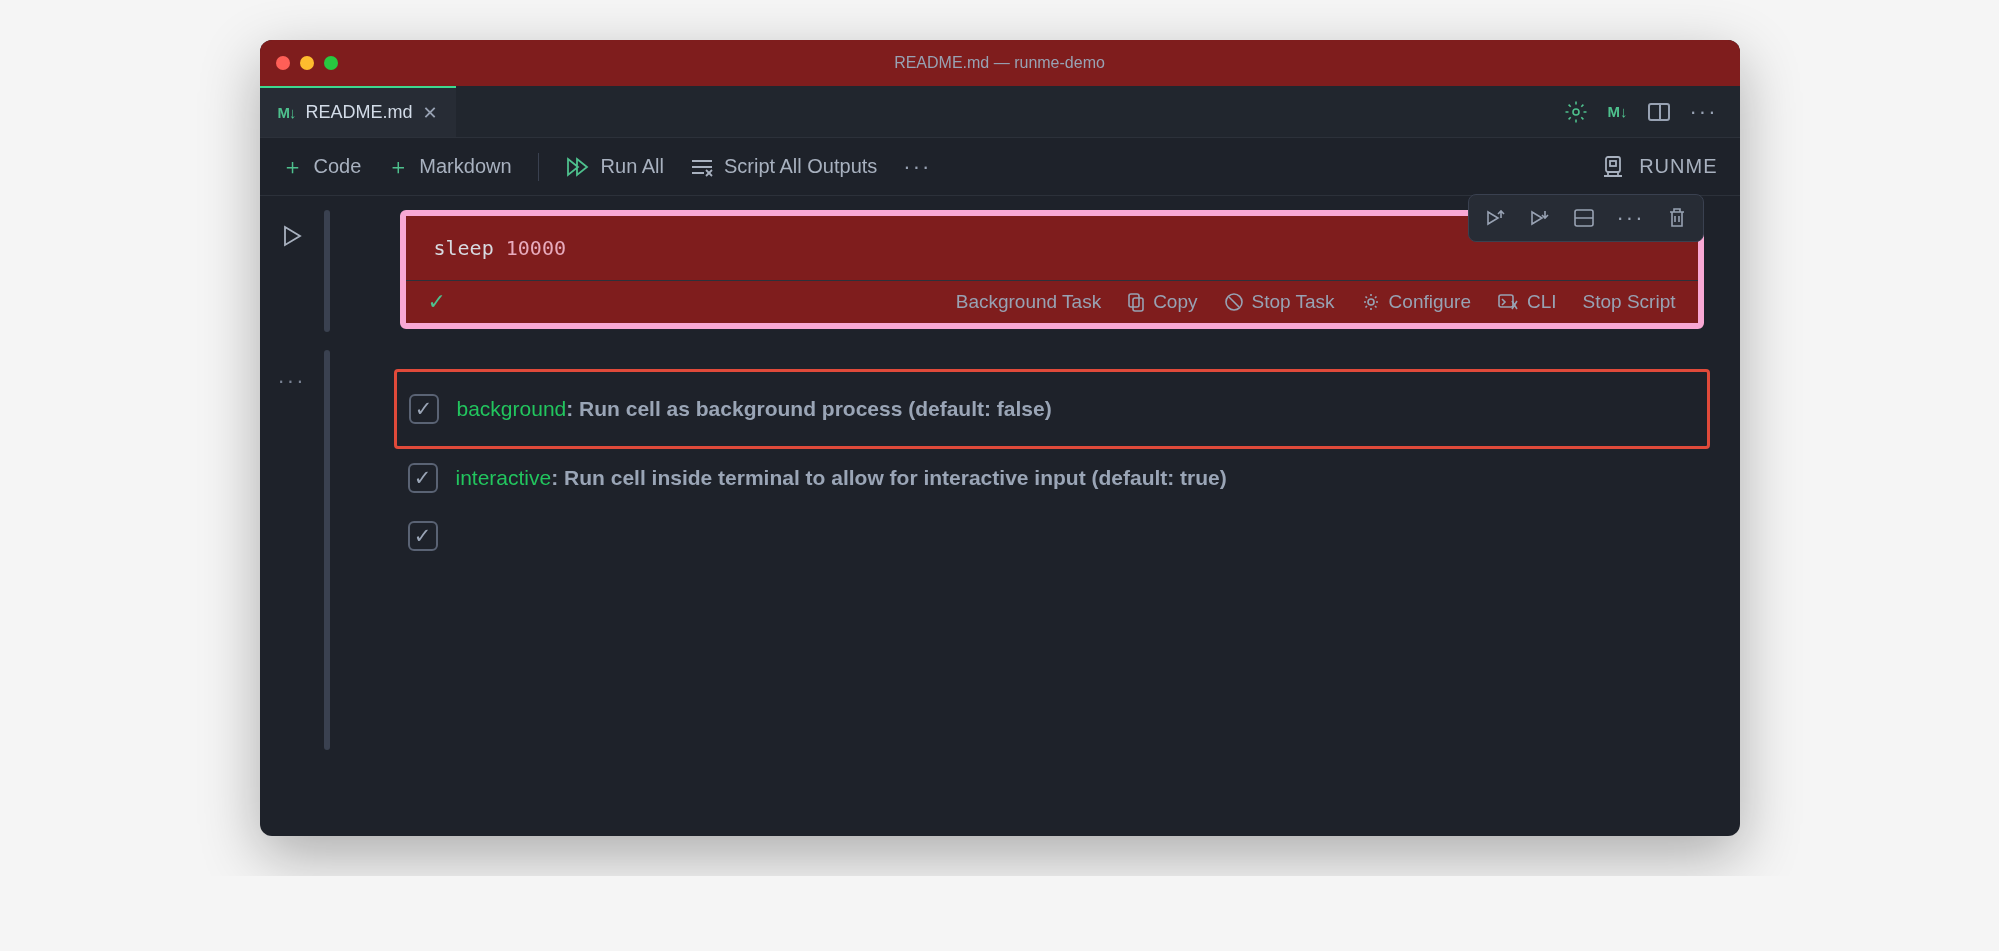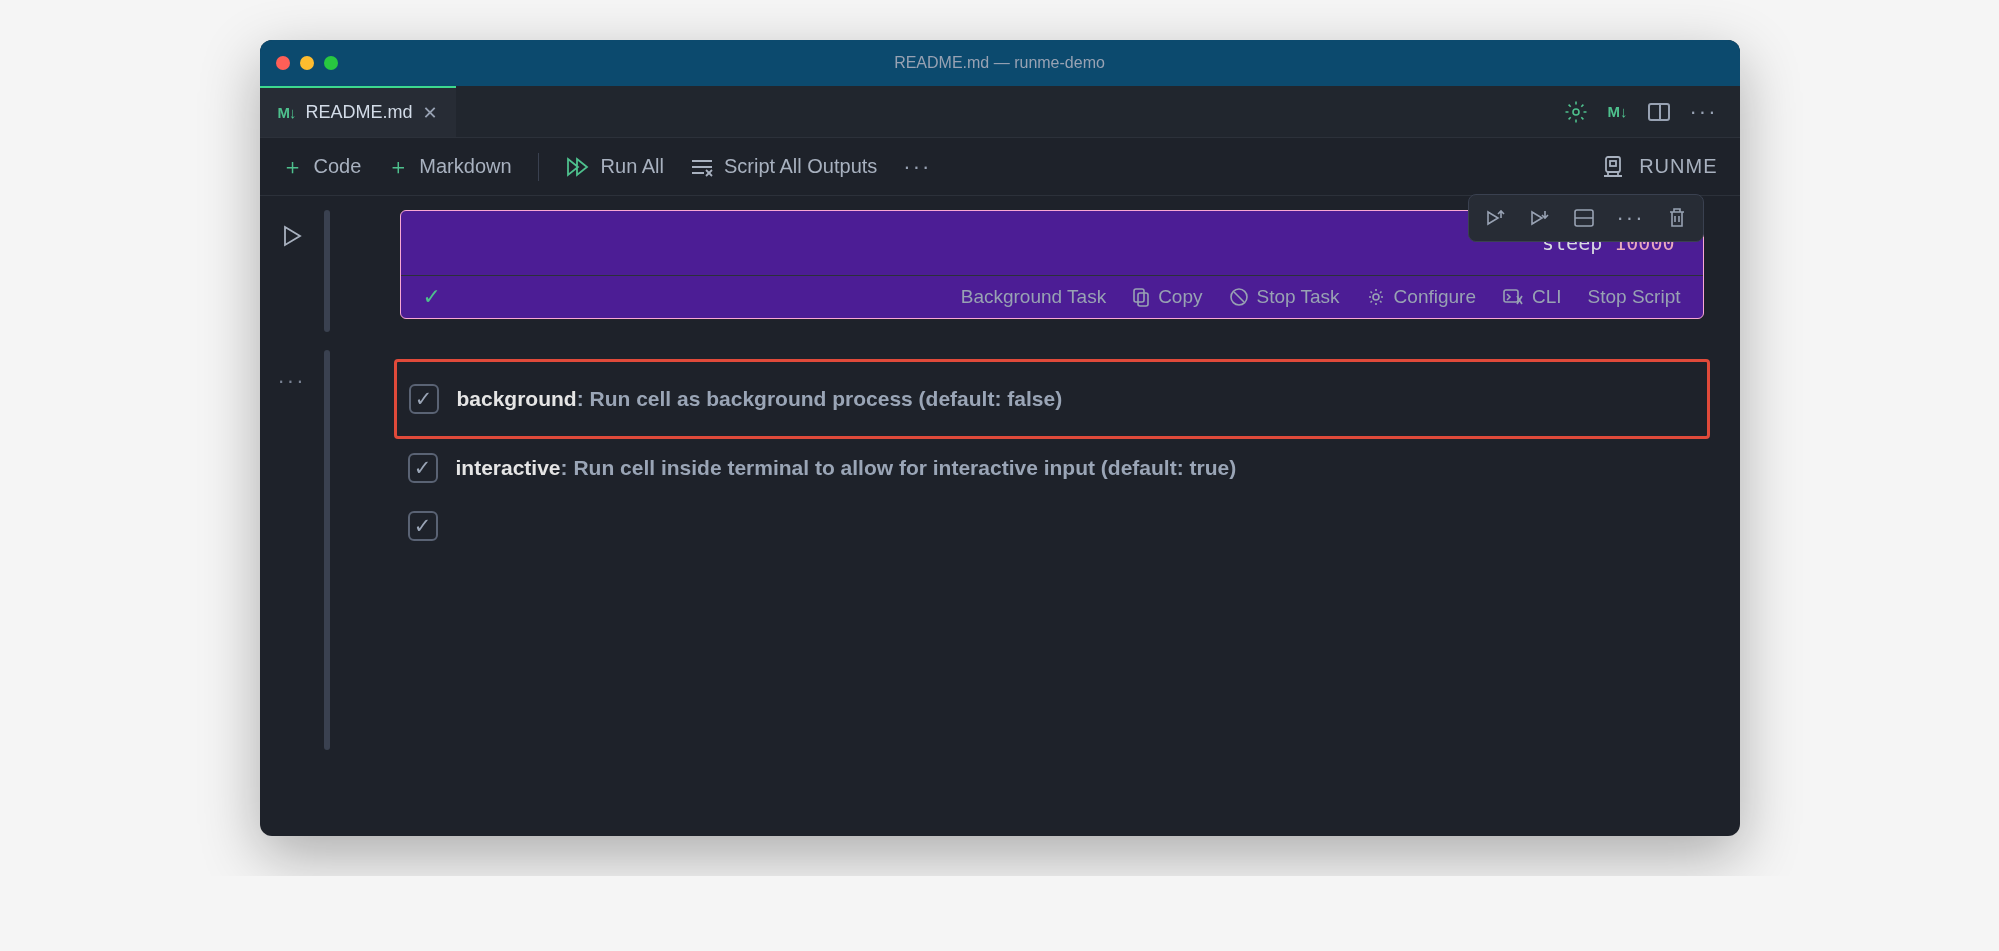--- a/index.html
+++ b/index.html
@@ -12,21 +12,21 @@
   }
   .window {
     width: 1480px;
     background: #1e222a;
     border-radius: 12px;
     overflow: hidden;
     box-shadow: 0 20px 60px rgba(0,0,0,0.3);
   }
   .titlebar {
     height: 46px;
-    background: #0c4a6e;
+    background: #7f1d1d;
     display: flex;
     align-items: center;
     padding: 0 16px;
     position: relative;
   }
   .traffic-lights {
     display: flex;
     gap: 10px;
   }
   .traffic-light {
@@ -197,25 +197,24 @@
     border: 1px solid #3a4150;
     border-radius: 8px;
     padding: 10px 16px;
     color: #98a2b3;
   }
   .ft-icon {
     cursor: pointer;
   }
 
   .cell {
-    border: 1px solid #f9a8d4;
+    border: 6px solid #f9a8d4;
     border-radius: 6px;
-    background: #4c1d95;
+    background: #7f1d1d;
     overflow: hidden;
-    text-align: right;
   }
   .code-area {
     padding: 20px 28px;
     font-family: "SF Mono", Menlo, Consolas, monospace;
     font-size: 20px;
   }
   .code-keyword { color: #d7dae0; }
   .code-number { color: #e8abbd; }
 
   .cell-footer {
@@ -248,22 +247,22 @@
     margin-bottom: 26px;
   }
   .config-row {
     display: flex;
     align-items: center;
     gap: 18px;
     padding: 14px 8px;
     font-size: 21px;
   }
   .config-row strong {
-    font-weight: 700;
-    color: #e5e5e5;
+    font-weight: 400;
+    color: #22c55e;
   }
   .config-row .desc {
     color: #9aa5b6;
     font-weight: bold;
   }
   .checkbox {
     width: 30px; height: 30px;
     border: 2px solid #5a6374;
     border-radius: 6px;
     display: flex;

